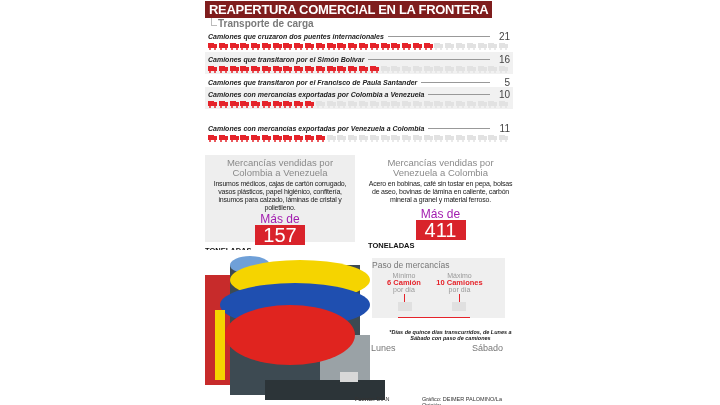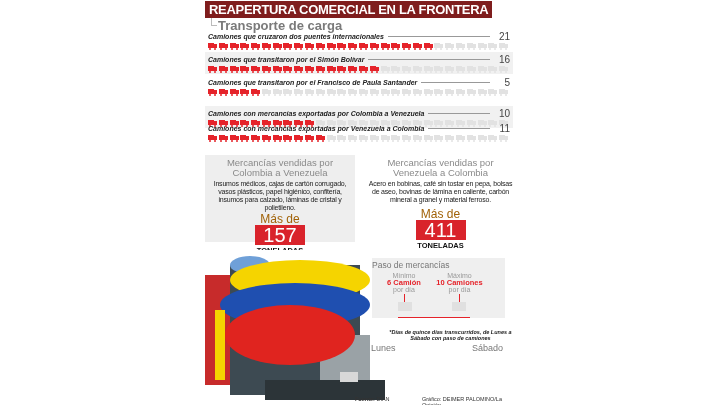--- a/index.html
+++ b/index.html
@@ -3,44 +3,44 @@
 <meta charset="utf-8">
 <style>
   * { box-sizing: border-box; margin: 0; padding: 0; }
   html, body { width: 720px; height: 405px; background: #ffffff; overflow: hidden; }
   body { font-family: "Liberation Sans", sans-serif; position: relative; }
   .page { position: absolute; left: 200px; top: 0; width: 320px; height: 405px; background: #fff; }
 
   .title-bar { position: absolute; left: 5px; top: 1px; height: 17px; background: #7f1d1d; color: #fff;
     font-family: "Liberation Sans", sans-serif; font-weight: bold; font-size: 13px; line-height: 17px;
     padding: 0 4px; letter-spacing: -0.3px; white-space: nowrap; }
-  .subtitle { position: absolute; left: 18px; top: 18px; font-size: 13px; color: #7a7a7a; font-weight: bold; }
+  .subtitle { position: absolute; left: 18px; top: 18px; font-size: 10px; color: #7a7a7a; font-weight: bold; }
   .sub-tick { position: absolute; left: 11px; top: 18px; width: 6px; height: 8px; border-left: 1px solid #bbb; border-bottom: 1px solid #bbb; }
 
   .row { position: absolute; left: 5px; width: 308px; height: 22px; padding: 2px 3px; }
   .row.shaded { background: #f1f1f1; }
   .row-head { display: flex; align-items: center; height: 10px; }
   .row-label { font-size: 7px; font-style: italic; font-weight: bold; color: #222; white-space: nowrap; }
   .row-line { flex: 1; height: 1px; background: #999; margin: 0 4px; }
   .row-value { font-size: 10px; color: #444; width: 16px; text-align: right; }
   .trucks { display: flex; gap: 0; margin-top: 2px; height: 7px; }
   .truck { width: 11px; height: 7px; position: relative; }
   .truck .cargo { position: absolute; left: 0; top: 0; width: 6px; height: 5px; }
   .truck .cab { position: absolute; left: 6px; top: 1px; width: 3px; height: 4px; }
   .truck .w1, .truck .w2 { position: absolute; top: 5px; width: 2px; height: 2px; border-radius: 50%; }
   .truck .w1 { left: 1px; } .truck .w2 { left: 6px; }
   .truck.on .cargo, .truck.on .cab, .truck.on .w1, .truck.on .w2 { background: #e5232a; }
   .truck.off .cargo, .truck.off .cab, .truck.off .w1, .truck.off .w2 { background: #e2e2e2; }
 
   .box-left { position: absolute; left: 5px; top: 155px; width: 150px; height: 87px; background: #eeeeee; }
   .box-title { font-size: 9.5px; color: #8a8a8a; text-align: center; line-height: 10px; }
   .box-text { font-size: 7px; color: #222; text-align: center; line-height: 8px; margin-top: 2px; letter-spacing: -0.2px; }
-  .mas { color: #a16207; font-size: 12px; text-align: center; line-height: 12px; margin-top: 1px; }
+  .mas { color: #a21caf; font-size: 12px; text-align: center; line-height: 12px; margin-top: 1px; }
   .big { display: block; margin: 0 auto; background: #d9232b; color: #fff; font-weight: normal; font-size: 20px; line-height: 20px; text-align: center; width: 50px; }
-  .ton { font-size: 7.5px; font-weight: bold; text-align: center; color: #111; margin-top: 1px; }
+  .ton { font-size: 7.5px; font-weight: bold; text-align: left; color: #111; margin-top: 1px; }
   .box-right { position: absolute; left: 168px; top: 155px; width: 145px; height: 95px; }
 
   .photo { position: absolute; left: 5px; top: 250px; width: 180px; height: 150px; }
   .paso { position: absolute; left: 172px; top: 258px; width: 133px; height: 60px; background: #efefef; }
   .paso-title { position: absolute; left: 0; width: 133px; top: 2px; font-size: 8.5px; color: #777; }
   .paso-col { position: absolute; text-align: center; font-size: 7px; color: #999; line-height: 7px; }
   .paso-col .v { color: #e5232a; font-weight: bold; font-size: 7.5px; }
   .paso-line { position: absolute; height: 1px; background: #e5232a; }
   .paso-tick { position: absolute; width: 1px; height: 8px; background: #e5232a; }
   .paso-day { position: absolute; font-size: 9px; color: #777; margin-top: 32px; }
@@ -581,21 +581,21 @@
             <i class="w2"></i>
           </div>
           <div class="truck off">
             <i class="cargo"></i>
             <i class="cab"></i>
             <i class="w1"></i>
             <i class="w2"></i>
           </div>
         </div>
       </div>
-      <div class="row shaded" style="top: 106px;">
+      <div class="row shaded" style="top: 87px;">
         <div class="row-head">
           <span class="row-label">Camiones con mercancías exportadas por Colombia a Venezuela</span>
           <span class="row-line"></span>
           <span class="row-value">10</span>
         </div>
         <div class="trucks">
           <div class="truck on">
             <i class="cargo"></i>
             <i class="cab"></i>
             <i class="w1"></i>

